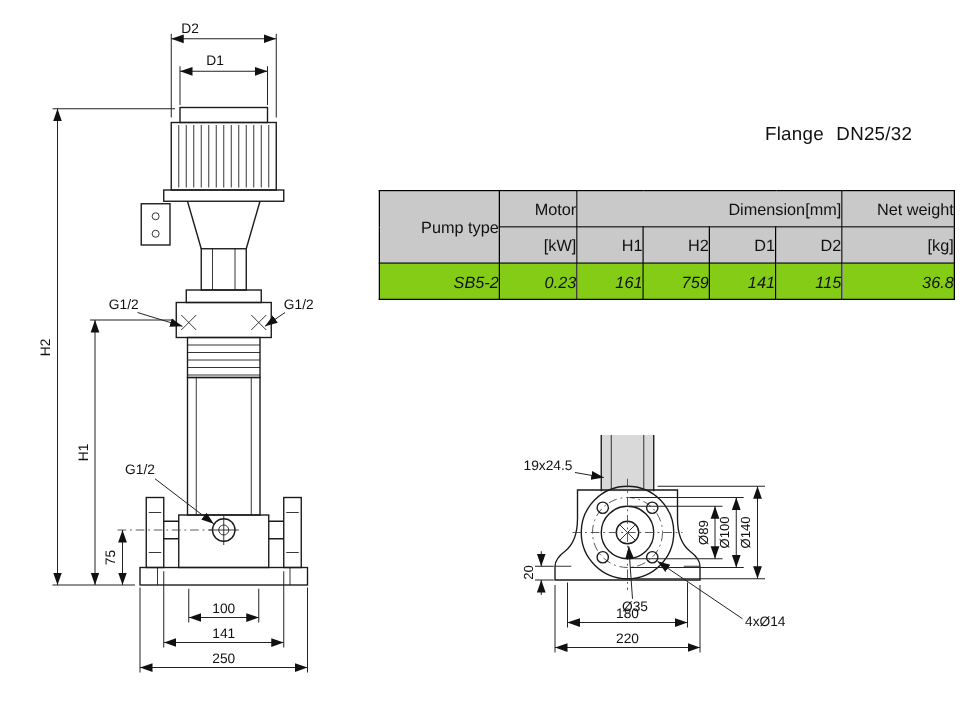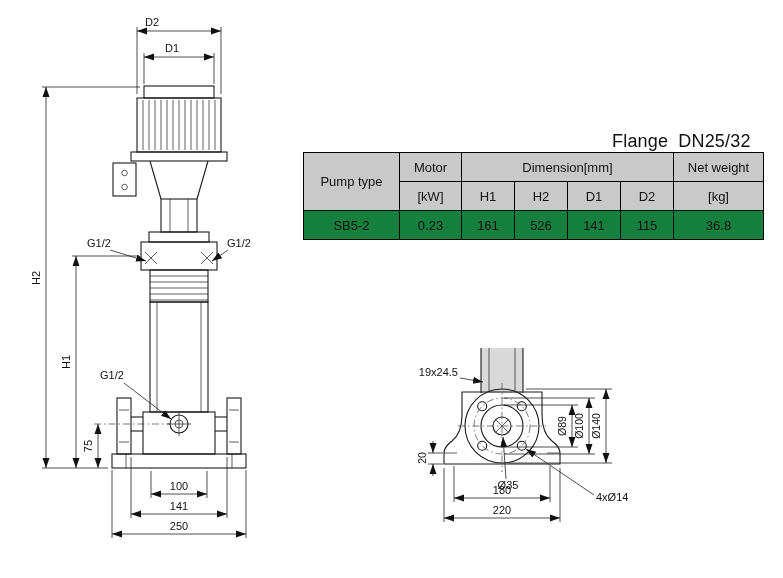--- a/index.html
+++ b/index.html
@@ -7,35 +7,34 @@
     position:relative;width:783px;height:542px;background:#fff;overflow:hidden;
     font-family:"Liberation Sans", sans-serif;color:#111;
   }
   svg{position:absolute;overflow:visible;}
   svg text{font-family:"Liberation Sans", sans-serif;fill:#111;}
   .part{stroke:#1a1a1a;stroke-width:1.1;fill:none;}
   .thin{stroke:#1a1a1a;stroke-width:0.7;fill:none;}
   .dim{stroke:#222;stroke-width:0.8;fill:none;}
   .cl{stroke:#444;stroke-width:0.7;fill:none;stroke-dasharray:7 3 1.5 3;}
   .flange-title{
-    position:absolute;left:612px;top:99px;font-size:18px;letter-spacing:.2px;
+    position:absolute;left:612px;top:99px;font-size:15px;letter-spacing:.2px;
     white-space:nowrap;
-    margin-top:32px;
   }
   .flange-title .gap{display:inline-block;width:10px;}
   table.spec{
     position:absolute;left:303px;top:152px;border-collapse:collapse;
     font-size:13px;table-layout:fixed;
   }
   table.spec th,table.spec td{
-    border:1px solid #000;text-align:center;padding:0;height:28px;
+    border:1px solid #000;text-align:right;padding:0;height:28px;
     font-weight:normal;overflow:hidden;
   }
   table.spec th{background:#c9c9c9;}
-  table.spec td{background:#15803d;}
+  table.spec td{background:#84cc16;font-style:italic;}
 </style>
 </head>
 <body>
 
 <div class="page">
 
   <svg style="left:0;top:0;" width="320" height="560" viewBox="0 0 320 560">
     <defs>
       <marker id="ar1" viewBox="0 0 10 10" refX="10" refY="5" markerWidth="10" markerHeight="10" markerUnits="userSpaceOnUse" orient="auto-start-reverse">
         <path d="M0,1.5 L10,5 L0,8.5 Z" fill="#111"></path>
@@ -203,21 +202,21 @@
       <th>H1</th>
       <th>H2</th>
       <th>D1</th>
       <th>D2</th>
       <th>[kg]</th>
     </tr>
     <tr>
       <td>SB5-2</td>
       <td>0.23</td>
       <td>161</td>
-      <td>526</td>
+      <td>759</td>
       <td>141</td>
       <td>115</td>
       <td>36.8</td>
     </tr>
   </tbody>
     </table>
 
   <svg style="left:395px;top:340px;" width="255" height="195" viewBox="395 340 255 195">
     <defs>
       <marker id="ar2" viewBox="0 0 10 10" refX="10" refY="5" markerWidth="10" markerHeight="10" markerUnits="userSpaceOnUse" orient="auto-start-reverse">

